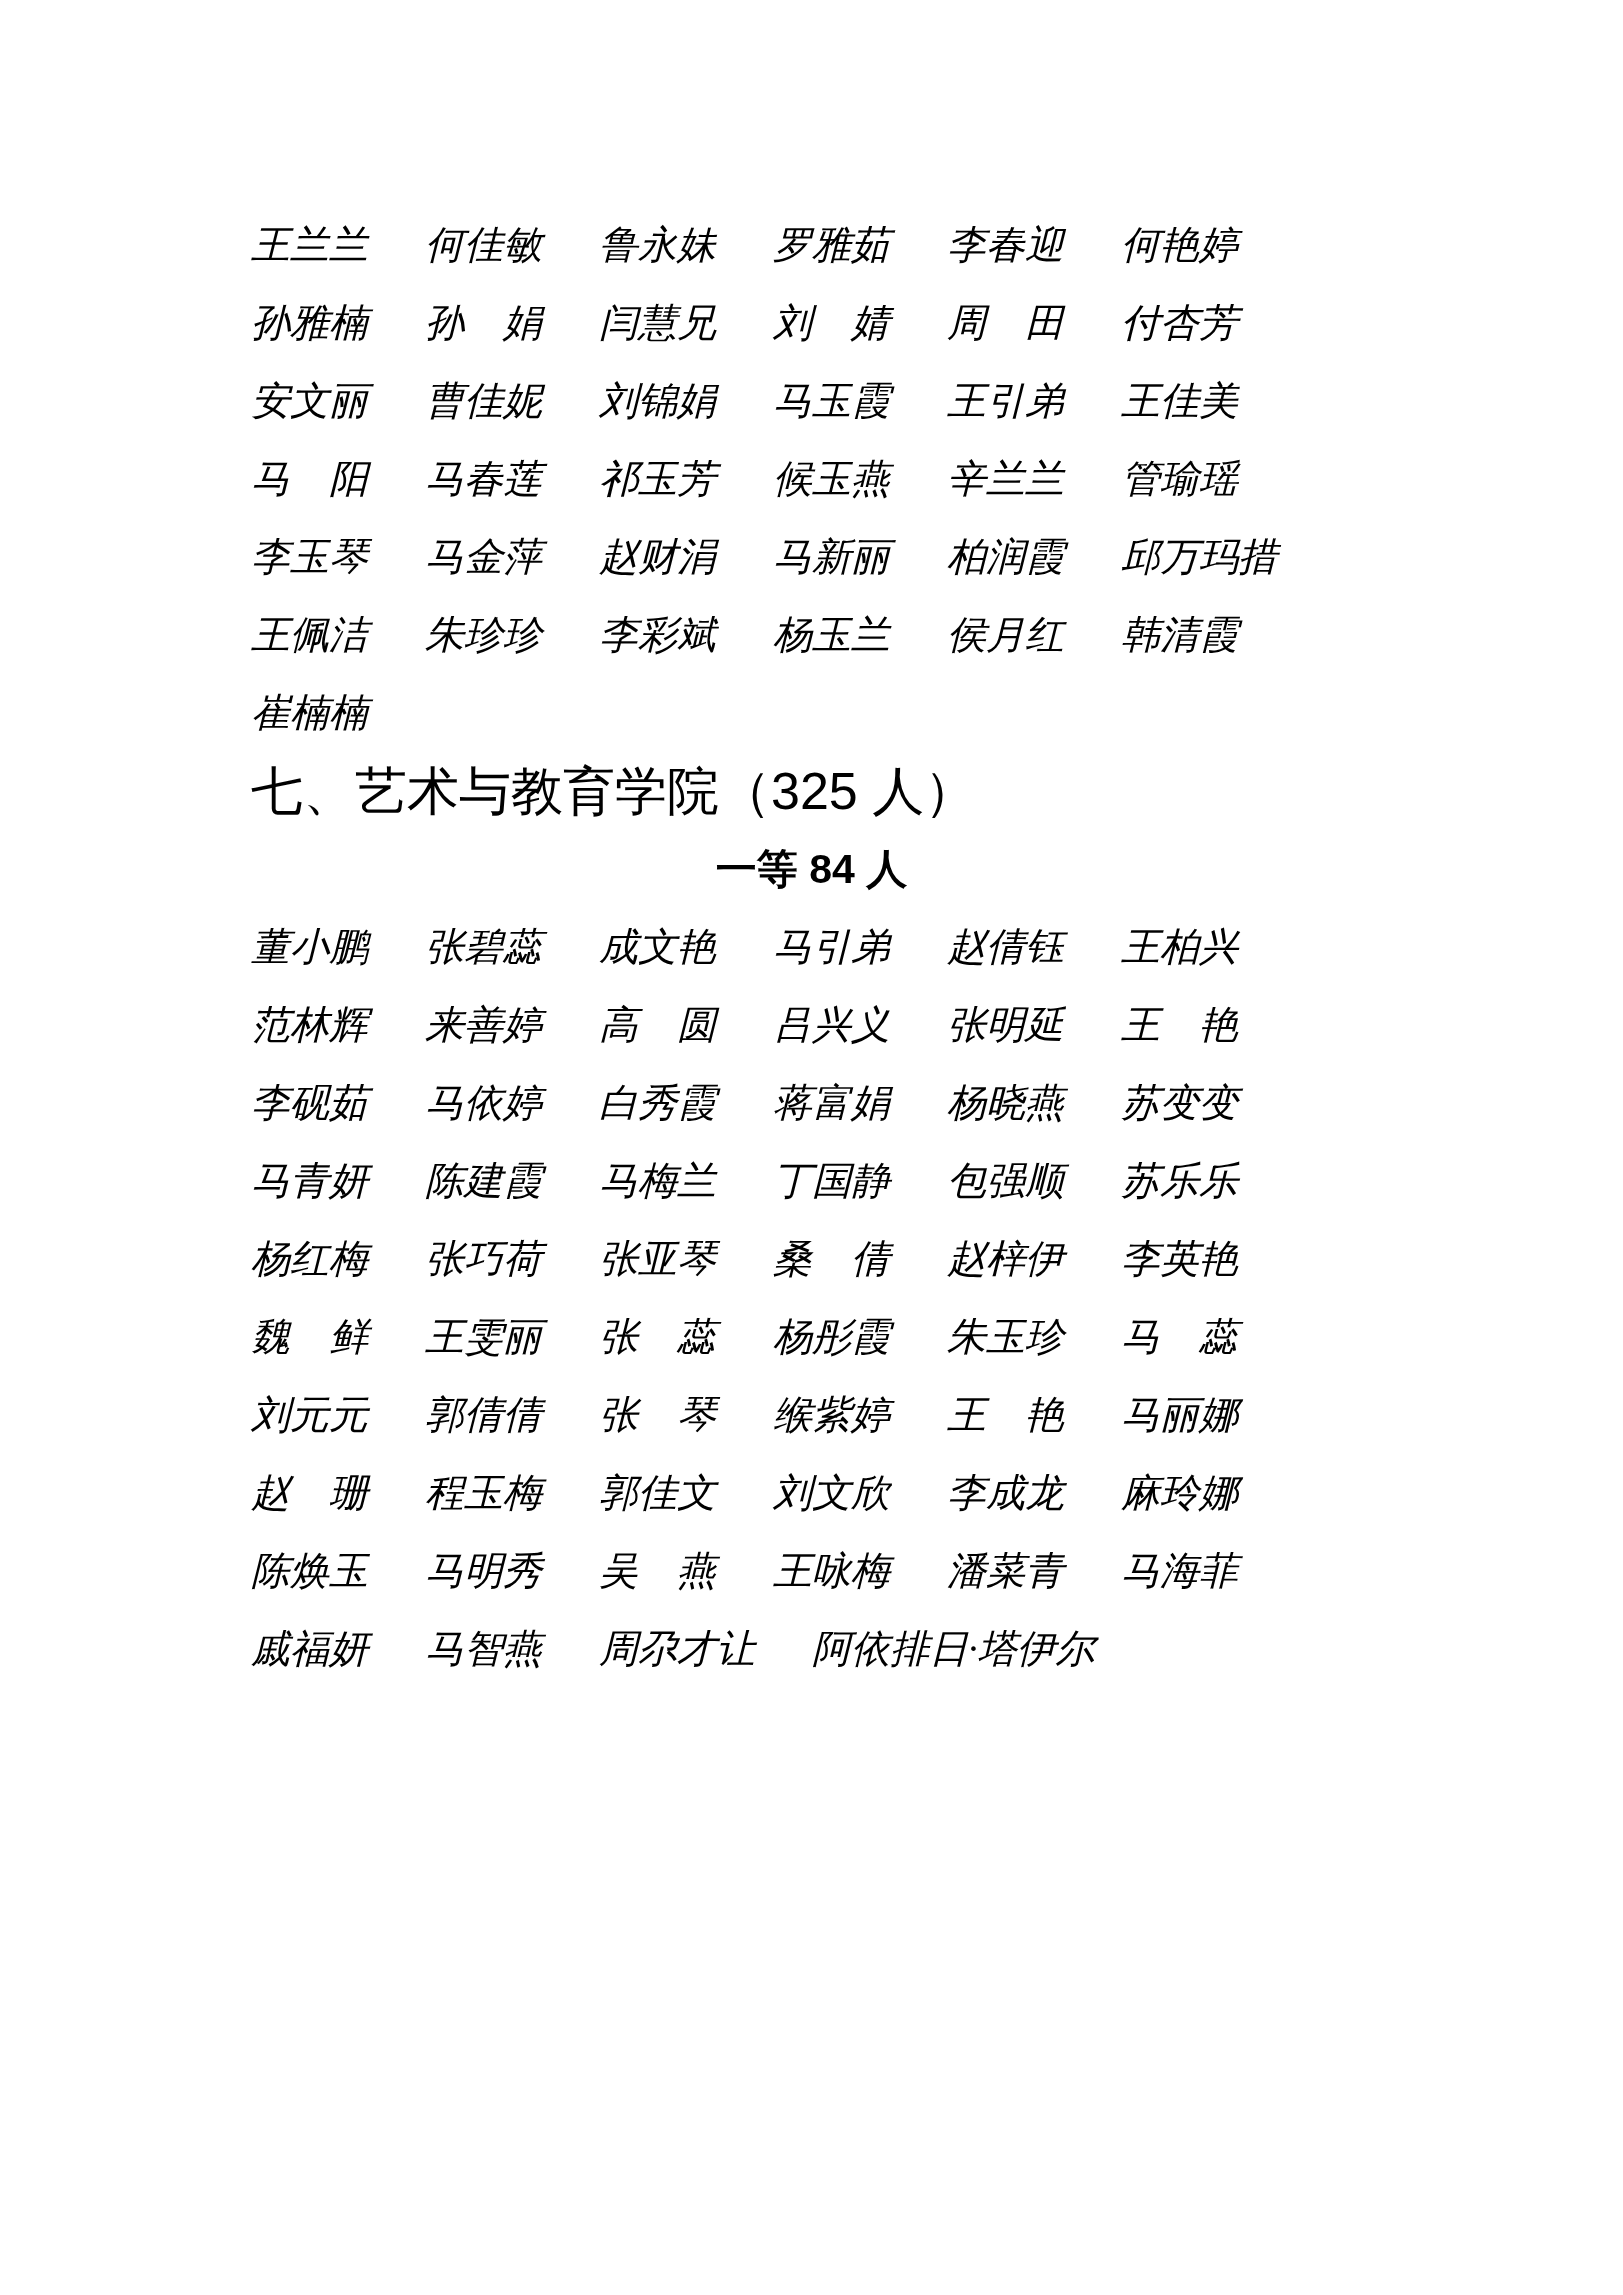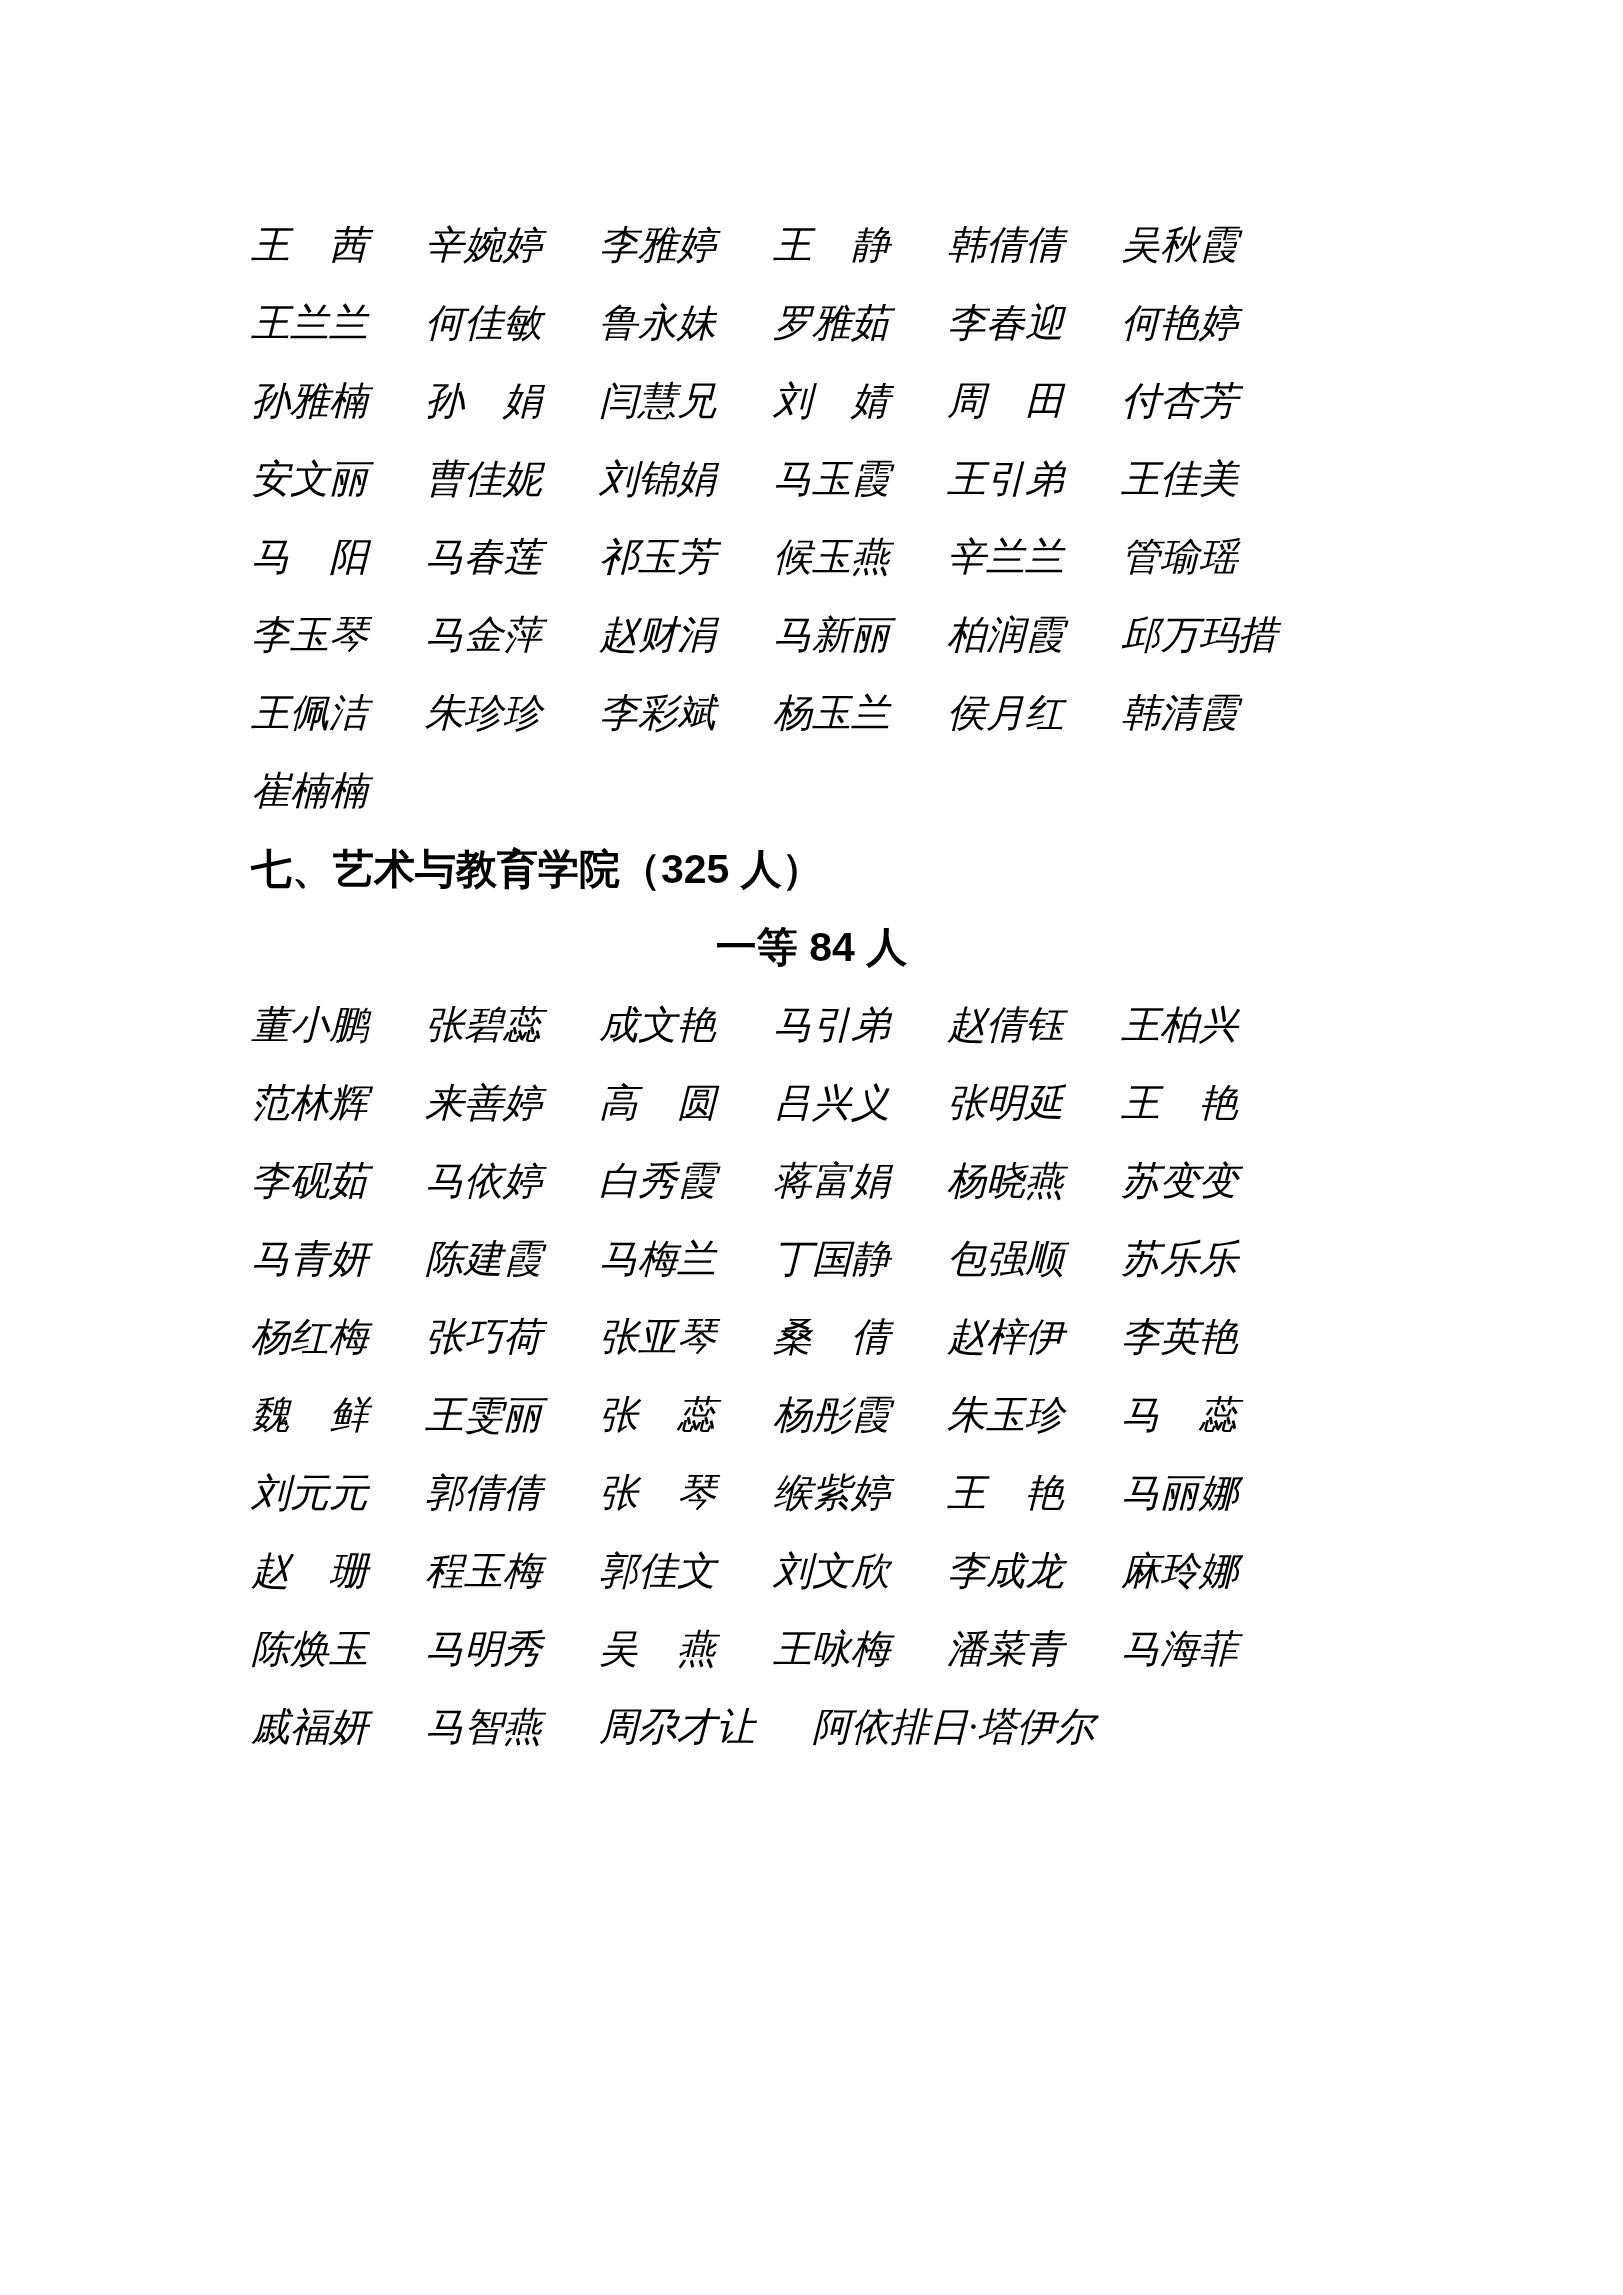--- a/index.html
+++ b/index.html
@@ -27,22 +27,22 @@
     line-height: 78px;
     font-size: 39px;
     font-style: italic;       
     letter-spacing: 0;
     white-space: pre;
   }
   .name { display: inline-block; }
   .section-heading {
     height: 78px;
     line-height: 78px;
-    font-size: 41px;
-    font-weight: bold;
+    font-size: 52px;
+    font-weight: normal;
     font-style: normal;
     font-family: "Liberation Sans", "DejaVu Sans", sans-serif;
     white-space: pre;
   }
   .tier-heading {
     height: 78px;
     line-height: 78px;
     font-size: 41px;
     font-weight: bold;
     font-style: normal;
@@ -52,21 +52,20 @@
     font-family: Liberation Sans, sans-serif;
     white-space: pre;
   }
 </style>
 </head>
 <body>
 
 <div class="page">
 
   <div class="name-list">
-      <div class="name-row"><span class="name">王　茜</span><span class="name">辛婉婷</span><span class="name">李雅婷</span><span class="name">王　静</span><span class="name">韩倩倩</span><span class="name">吴秋霞</span></div>
       <div class="name-row"><span class="name">王兰兰</span><span class="name">何佳敏</span><span class="name">鲁永妹</span><span class="name">罗雅茹</span><span class="name">李春迎</span><span class="name">何艳婷</span></div>
       <div class="name-row"><span class="name">孙雅楠</span><span class="name">孙　娟</span><span class="name">闫慧兄</span><span class="name">刘　婧</span><span class="name">周　田</span><span class="name">付杏芳</span></div>
       <div class="name-row"><span class="name">安文丽</span><span class="name">曹佳妮</span><span class="name">刘锦娟</span><span class="name">马玉霞</span><span class="name">王引弟</span><span class="name">王佳美</span></div>
       <div class="name-row"><span class="name">马　阳</span><span class="name">马春莲</span><span class="name">祁玉芳</span><span class="name">候玉燕</span><span class="name">辛兰兰</span><span class="name">管瑜瑶</span></div>
       <div class="name-row"><span class="name">李玉琴</span><span class="name">马金萍</span><span class="name">赵财涓</span><span class="name">马新丽</span><span class="name">柏润霞</span><span class="name">邱万玛措</span></div>
       <div class="name-row"><span class="name">王佩洁</span><span class="name">朱珍珍</span><span class="name">李彩斌</span><span class="name">杨玉兰</span><span class="name">侯月红</span><span class="name">韩清霞</span></div>
       <div class="name-row"><span class="name">崔楠楠</span></div>
     </div>
 
   <div class="section-heading">七、艺术与教育学院（325 人）</div>

